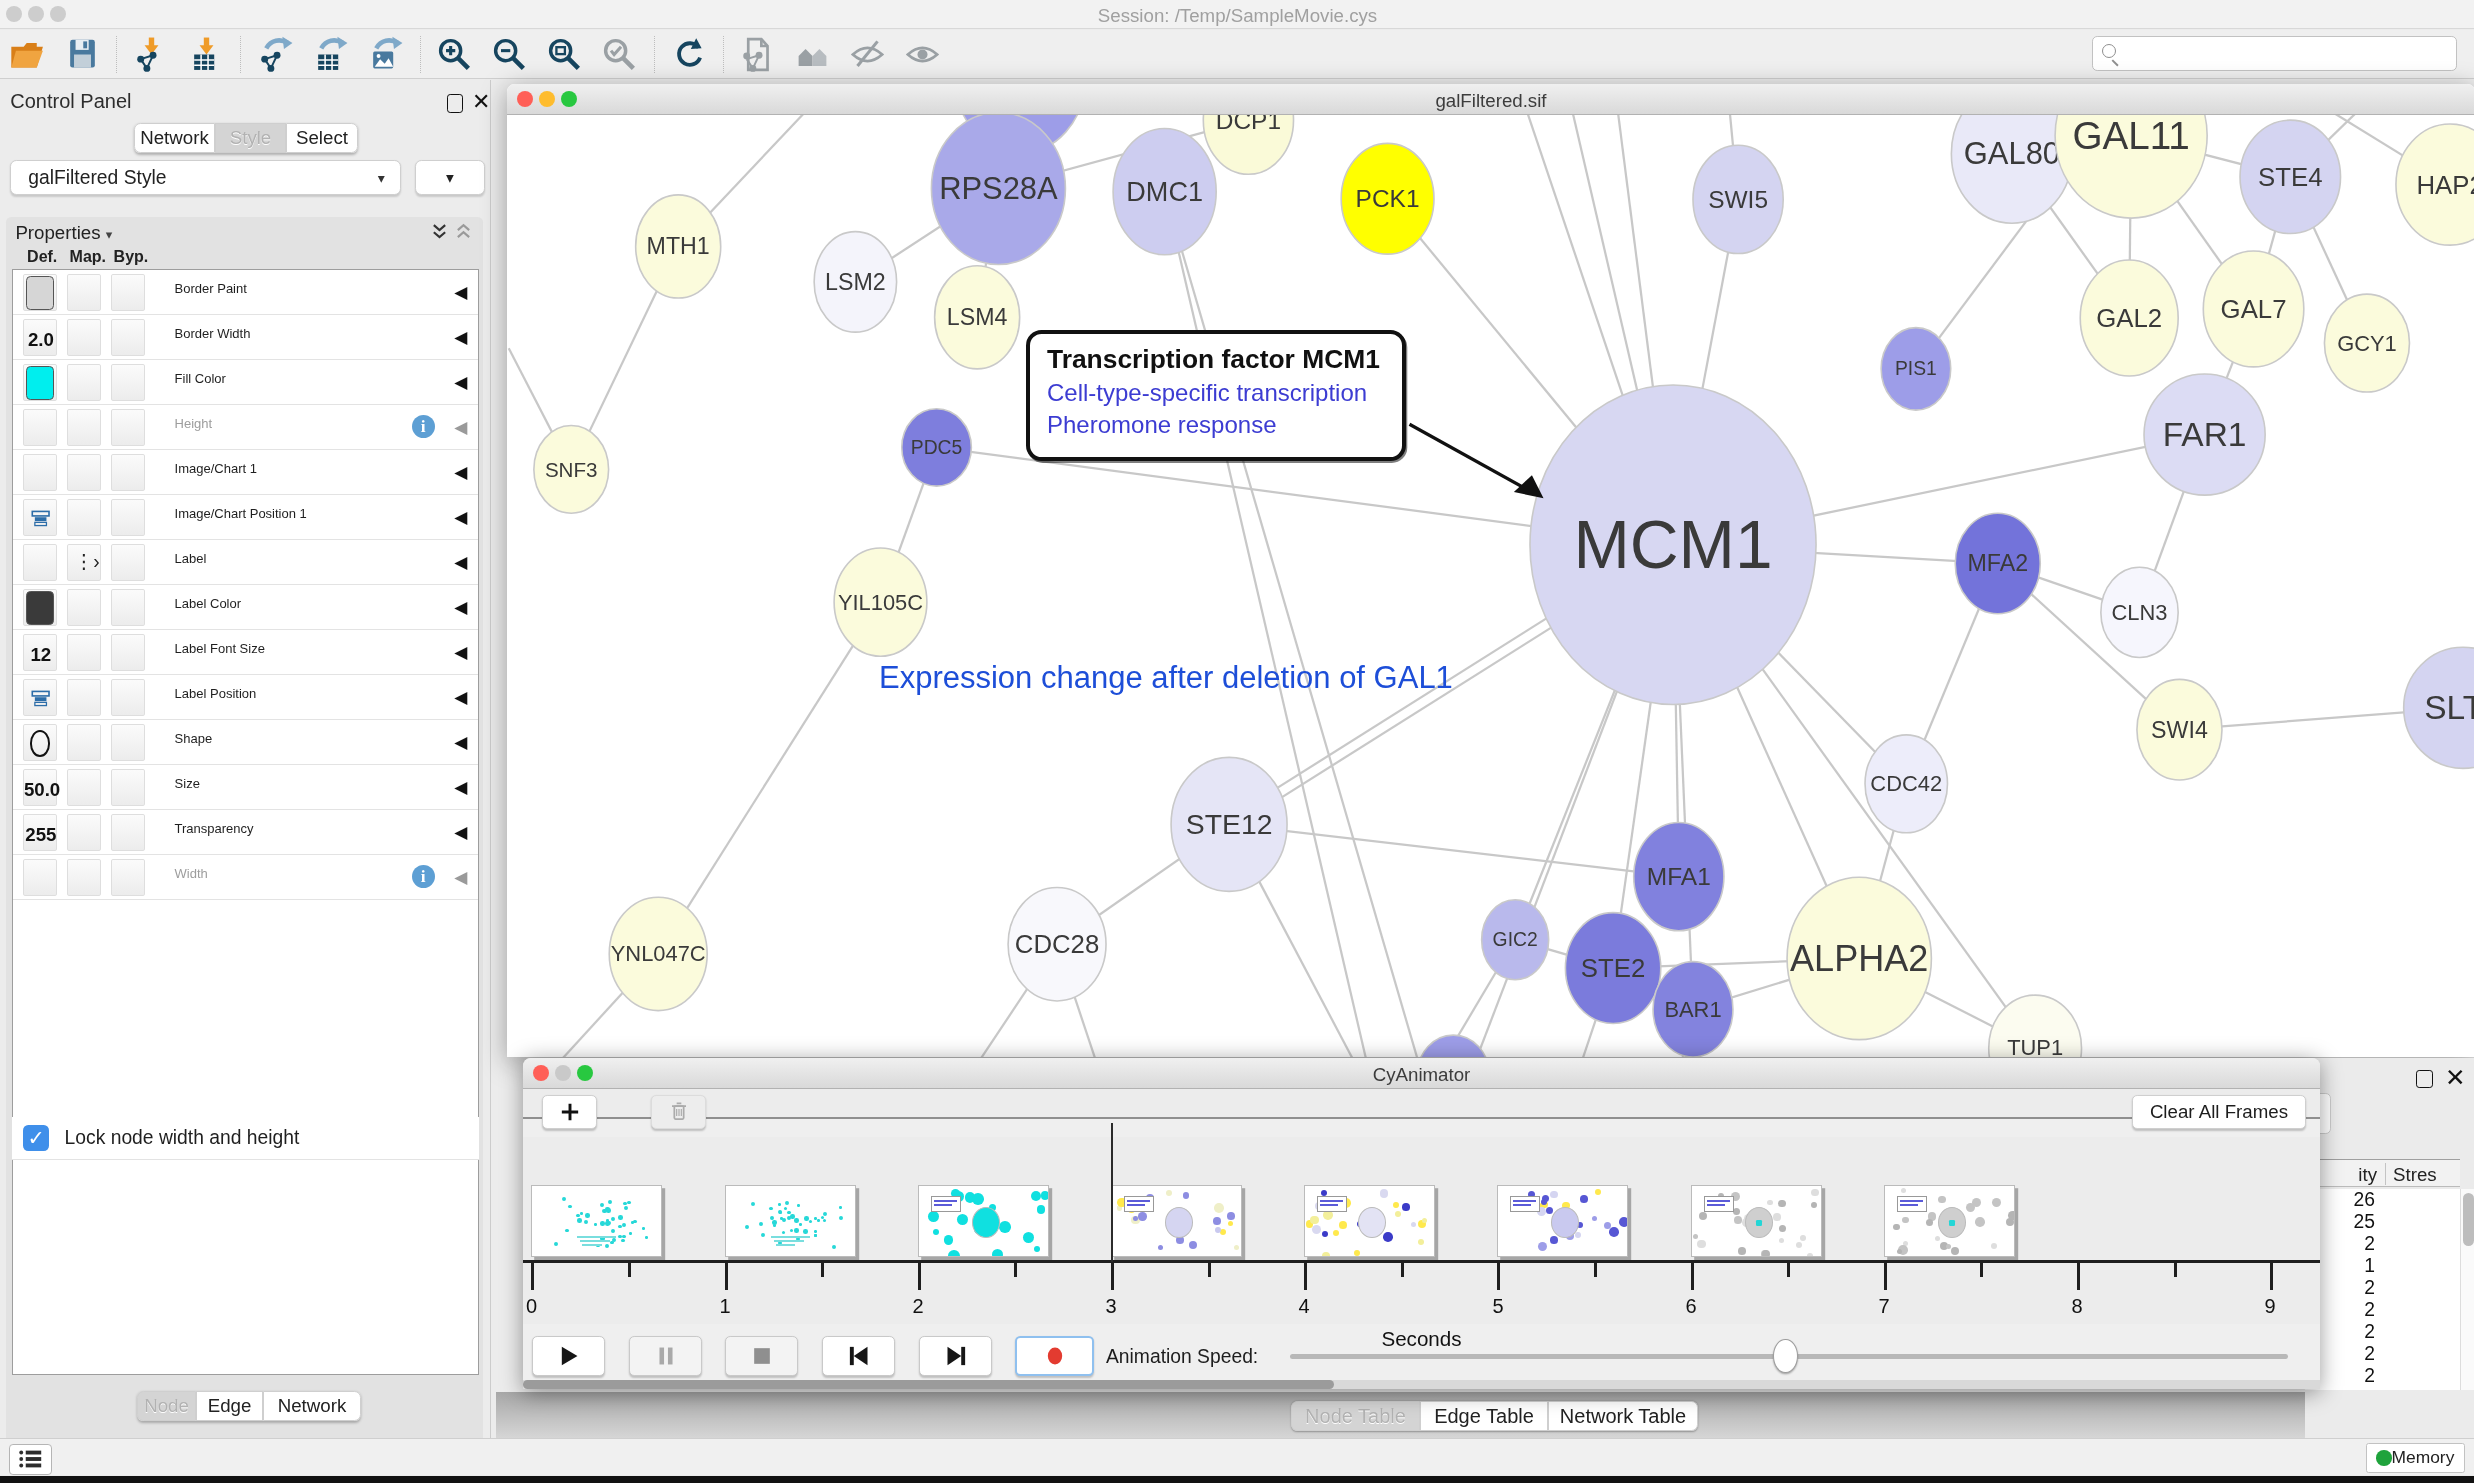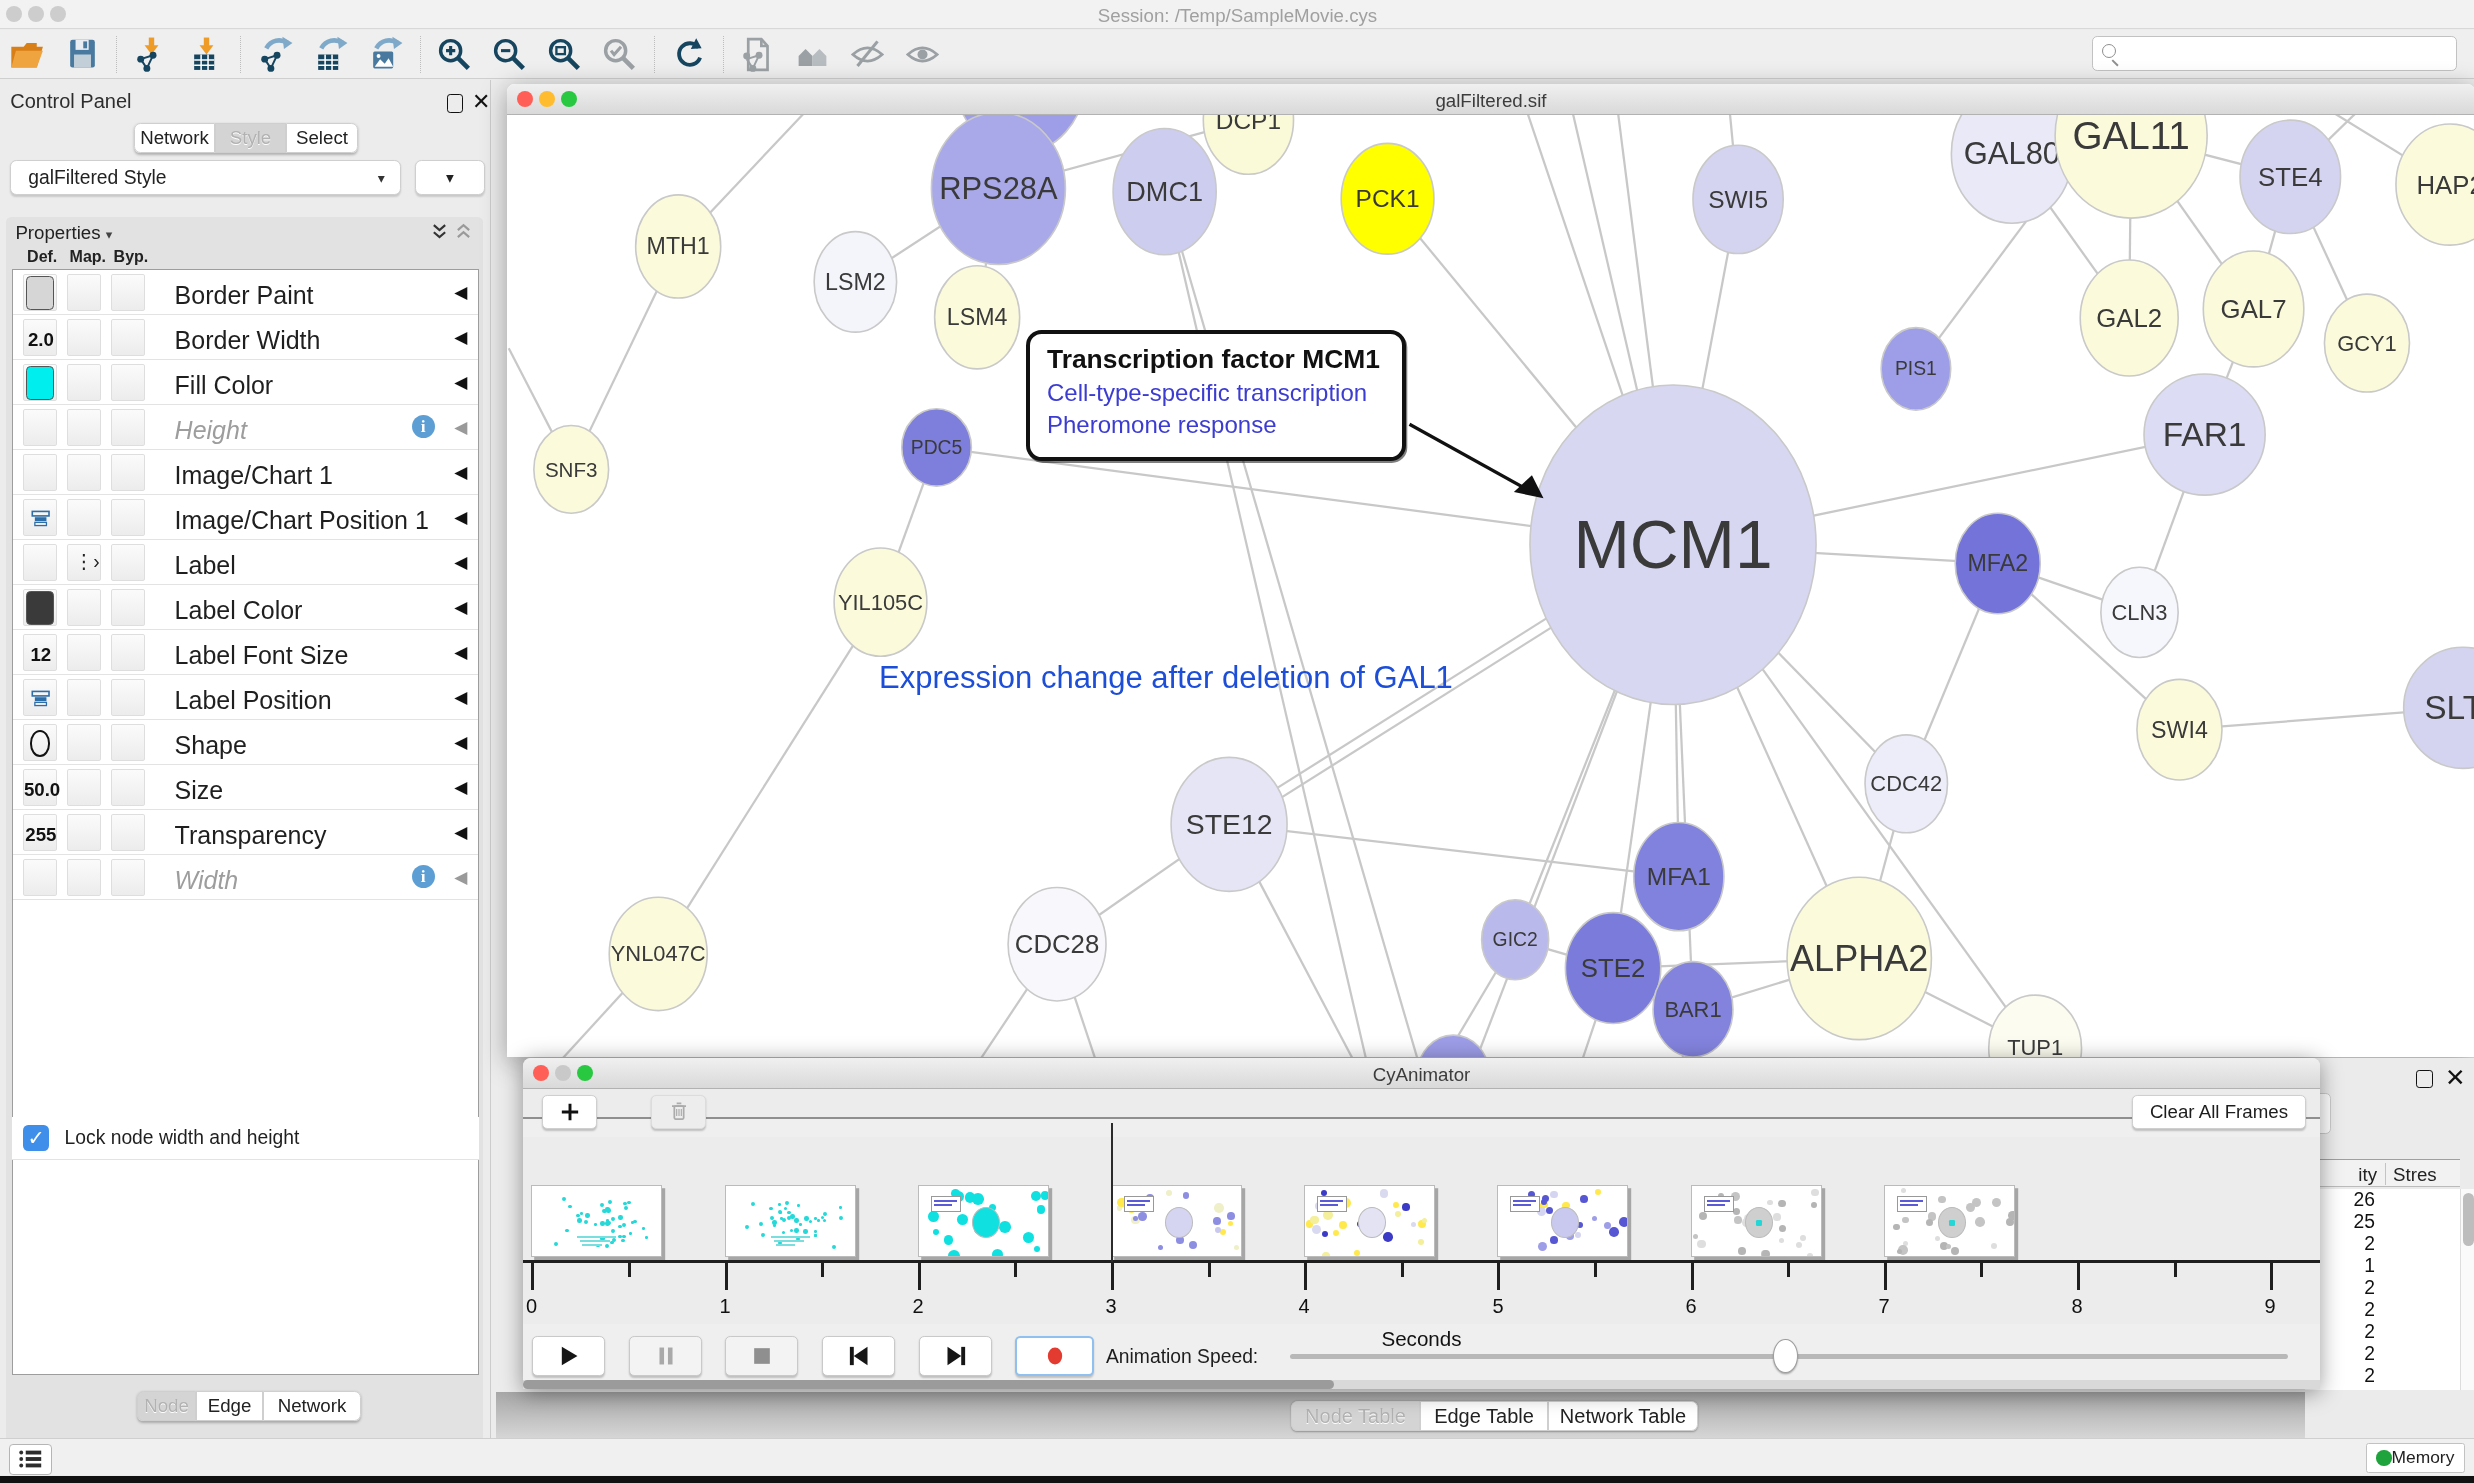--- a/index.html
+++ b/index.html
@@ -31,22 +31,22 @@
   #cp-style-combo .carat{position:absolute;right:15.5px;top:0;font-size:14px;color:#333;}
   #cp-style-menu-btn{position:absolute;left:415px;top:80px;width:70px;height:35px;background:#fff;border:0.6px solid #cfcfcf;border-radius:6.4px;box-shadow:0 1.3px 1.9px rgba(0,0,0,.15);text-align:center;font-size:15.5px;color:#222;line-height:34px;}
   #props-panel{position:absolute;left:6.4px;top:137px;width:477px;height:1245px;background:#e2e2e2;border-radius:5.2px;}
   #props-header{position:absolute;left:9px;top:5.2px;font-size:18.7px;color:#222;}
   #props-header .carat{font-size:13px;color:#444;}
   .chev{position:absolute;top:6.4px;width:17px;height:17px;}
   #props-list{position:absolute;left:5.2px;top:52px;width:467px;height:1106px;background:#fff;border:1.3px solid #9d9d9d;overflow:hidden;}
   #props-cols{position:absolute;left:5.2px;top:31px;font-size:16px;font-weight:bold;color:#222;}
   .prop-row{position:relative;width:100%;height:45px;border-bottom:1.3px solid #e3e3e3;}
   .prop-cell{position:absolute;top:3.9px;width:34px;height:37px;background:linear-gradient(#fbfbfb,#ececec);border:0.6px solid #dedede;border-radius:1.9px;}
-  .prop-label{position:absolute;left:162px;top:11px;font-size:25px;color:#1f1f1f;}
-  .prop-label.disabled{color:#9d9d9d;font-style:italic;}
+  .prop-label{position:absolute;left:162px;top:11px;font-size:13px;color:#1f1f1f;}
+  .prop-label.disabled{color:#9d9d9d;}
   .prop-arrow{position:absolute;right:10.3px;top:12.2px;font-size:17px;color:#111;}
   .prop-arrow.disabled{color:#9a9a9a;}
   .info-dot{position:absolute;right:43px;top:10.3px;width:23px;height:23px;border-radius:50%;background:#5d9fd4;color:#fff;font-size:17.4px;font-weight:bold;text-align:center;line-height:23px;font-family:"Liberation Serif",serif;}
   .swatch{position:absolute;left:1.9px;top:1.3px;width:28px;height:34px;border-radius:4.5px;border:1.3px solid #555;}
   .cellnum{position:absolute;left:0;top:9px;width:34px;text-align:center;font-size:18.7px;font-weight:bold;color:#111;}
   #lock-row{position:absolute;left:5.2px;top:900px;width:467px;height:43px;border-bottom:1.3px solid #e3e3e3;background:#fff;}
   #lock-box{position:absolute;left:11.6px;top:7.7px;width:26px;height:26px;background:#3f8fea;border-radius:5.2px;color:#fff;font-size:20.6px;text-align:center;line-height:26px;}
   #lock-label{position:absolute;left:53px;top:10.3px;font-size:19.3px;color:#1f1f1f;}
   #cp-bottom-tabs{left:137px;top:1311px;height:30px;}
 

